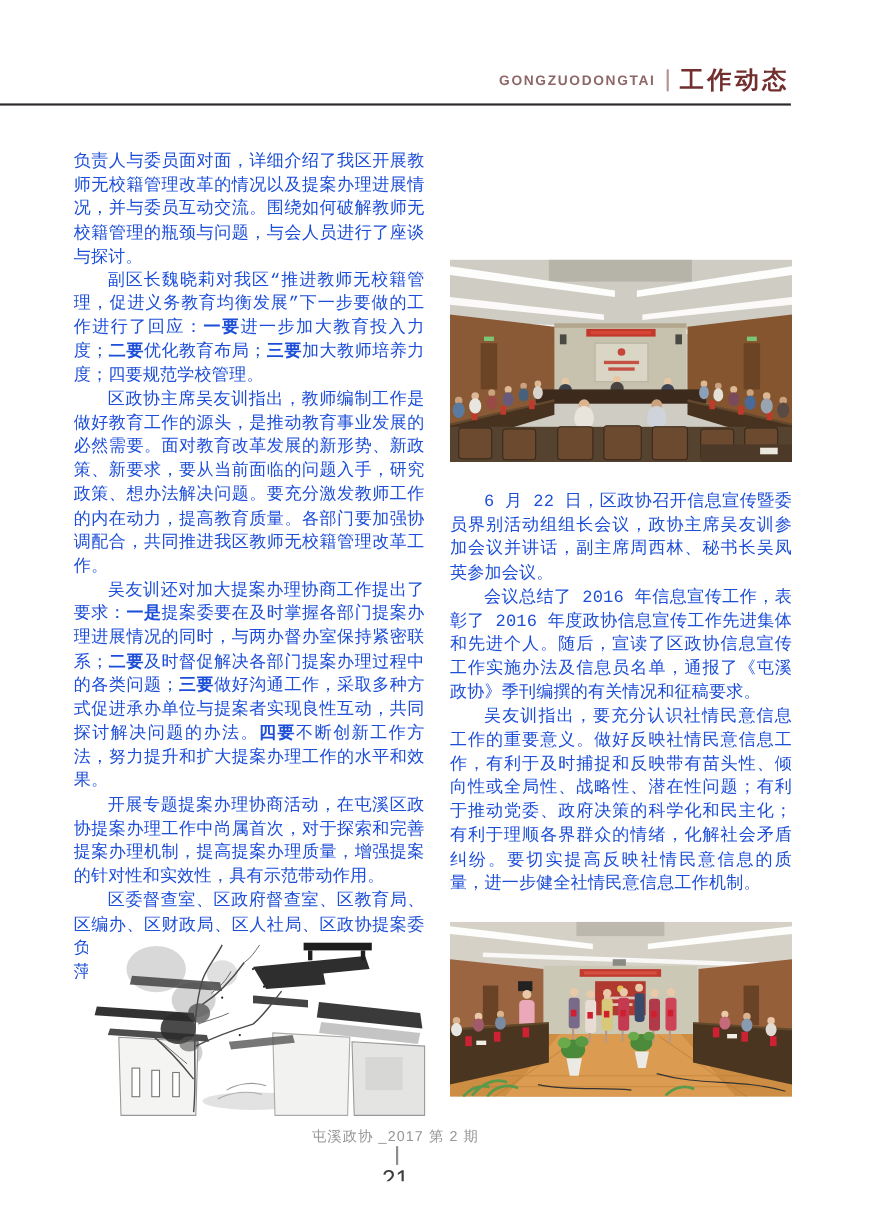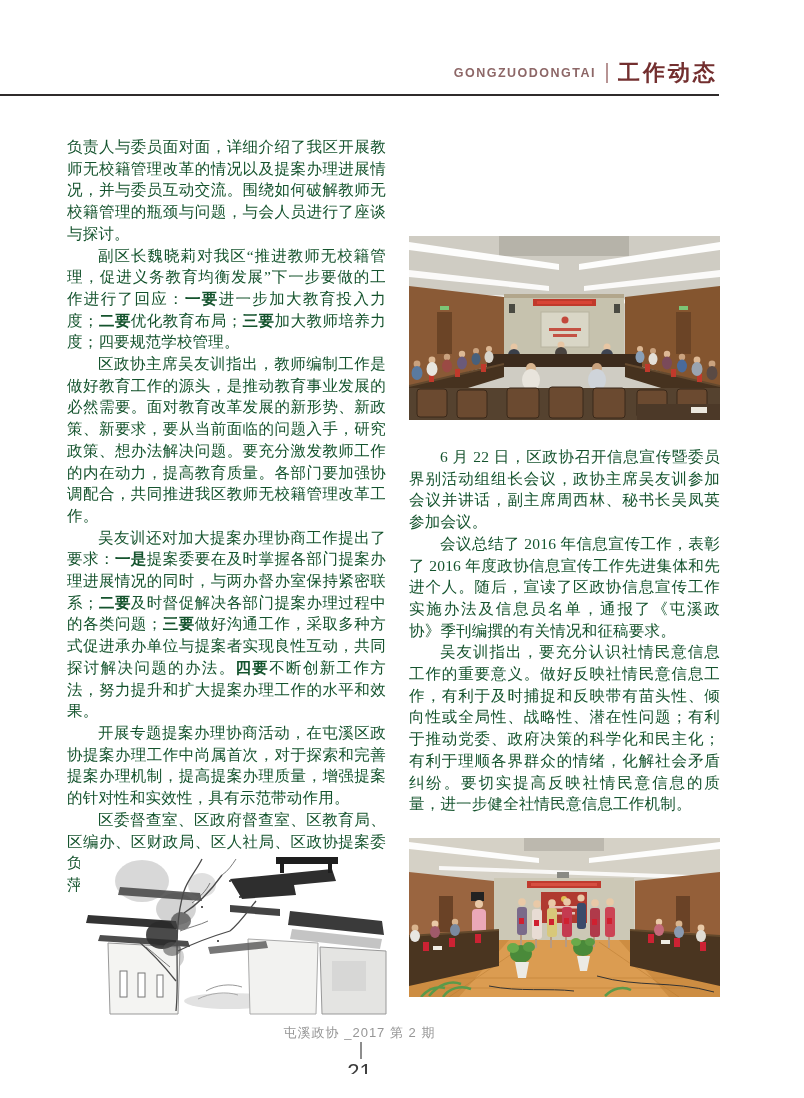--- a/index.html
+++ b/index.html
@@ -20,23 +20,23 @@
   }
   .masthead .mast-sep { width:2px; height:20px; background:#b79494; }
   .masthead .cn {
     font-size:22px; font-weight:bold; letter-spacing:3px; color:#732f2f;
   }
   .mast-rule { position:absolute; left:0; top:94px; width:719px; height:2px; background:#2f2b2b; }
 
   
   .textcol p {
     margin:0; text-align:justify; font-size:15.5px; line-height:21.7px;
-    color:#14532d; letter-spacing:0.2px;
-  }
-  .textcol p.indent { text-indent:2em; }
+    color:#1d4ed8; letter-spacing:0.2px;
+  }
+  .textcol p.indent { text-indent:2em;font-family:Liberation Mono, monospace; }
   .textcol .b { font-weight:bold; }
   .left-text  { position:absolute; left:67px;  top:136px; width:319px; }
   .right-text { position:absolute; left:409px; top:446px; width:311px; }
 
   
   .article-banner {
     position:absolute; left:409px; top:143px; width:311px; height:58px;
     background:#c51550; color:#ffffff;
     display:flex; flex-direction:column; justify-content:center; align-items:center;
     font-family:"Liberation Sans","DejaVu Sans",sans-serif;

